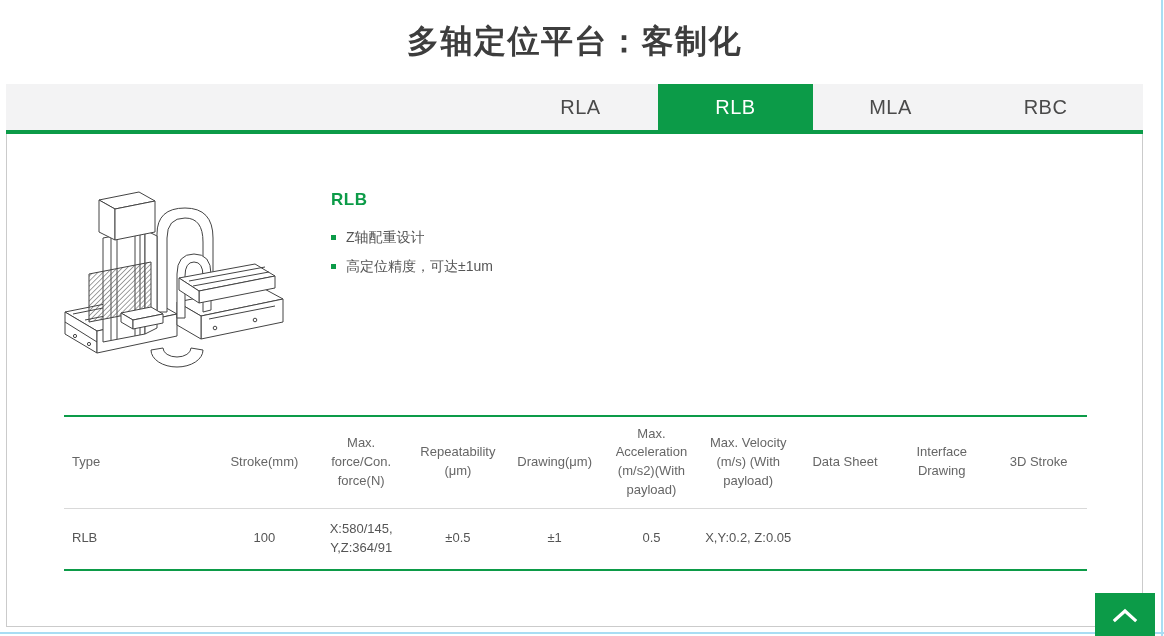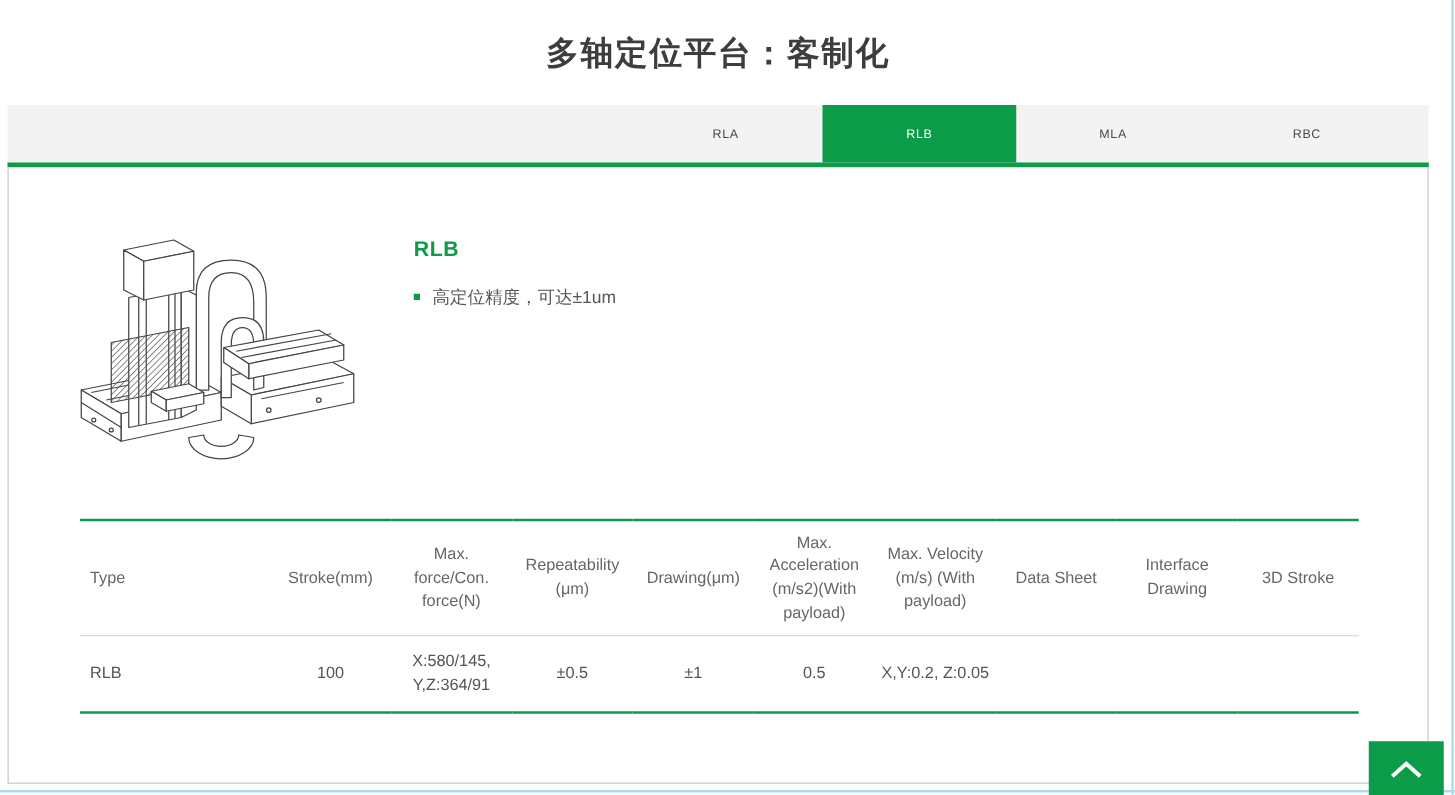--- a/index.html
+++ b/index.html
@@ -6,26 +6,26 @@
   html,body { width:1164px; height:636px; background:#fff; overflow:hidden;
               font-family:"Liberation Sans", sans-serif; position:relative; }
 
   
   .edge-right  { position:absolute; top:0; right:1px; width:2px; height:636px; background:#a9ddf3; }
   .edge-bottom { position:absolute; left:0; bottom:2px; width:1164px; height:2px; background:#a9ddf3; }
 
   .main { position:absolute; left:6px; top:0; width:1137px; }
 
   .title-bar { height:84px; display:flex; align-items:center; justify-content:center; }
-  .page-title { font-size:26px; color:#3d3d3d; letter-spacing:1.5px; }
+  .page-title { font-size:32px; color:#3d3d3d; letter-spacing:1.5px; }
 
   .tabbar { height:50px; background:#f3f3f4; border-bottom:4px solid #0c9b48;
             display:flex; justify-content:flex-end; padding-right:20px; }
   .tab { width:155px; height:46px; display:flex; align-items:center; justify-content:center;
-         font-size:10px; color:#4a4a4a; cursor:pointer; letter-spacing:0.5px;text-align:right; }
+         font-size:20px; color:#4a4a4a; cursor:pointer; letter-spacing:0.5px;text-align:right; }
   .tab.active { background:#0c9b48; color:#fff; }
 
   .content { position:relative; height:493px; background:#fff;
              border:1px solid #cbcbcb; border-top:none; }
 
   .machine { position:absolute; left:52px; top:48px; width:228px; height:195px; }
   .machine svg { width:100%; height:100%; }
 
   .product-name { position:absolute; left:324px; top:56px; font-size:17px; color:#0c9b48;
                   font-weight:bold; letter-spacing:0.5px; }
@@ -126,20 +126,24 @@
           <path d="M 92,168 A 26,17 0 1 0 144,168 L 132,166 A 14,9 0 1 1 104,166 Z"></path>
         </g>
       </svg>
     </div>
 
     <div class="product-name">RLB</div>
 
     <ul class="features">
       <li>
         <span class="bullet"></span>
+        <span>Z轴配重设计</span>
+      </li>
+      <li>
+        <span class="bullet"></span>
         <span>高定位精度，可达±1um</span>
       </li>
     </ul>
 
     <table class="spec">
       <colgroup>
         <col class="c-type">
           <col>
           <col>
           <col>

